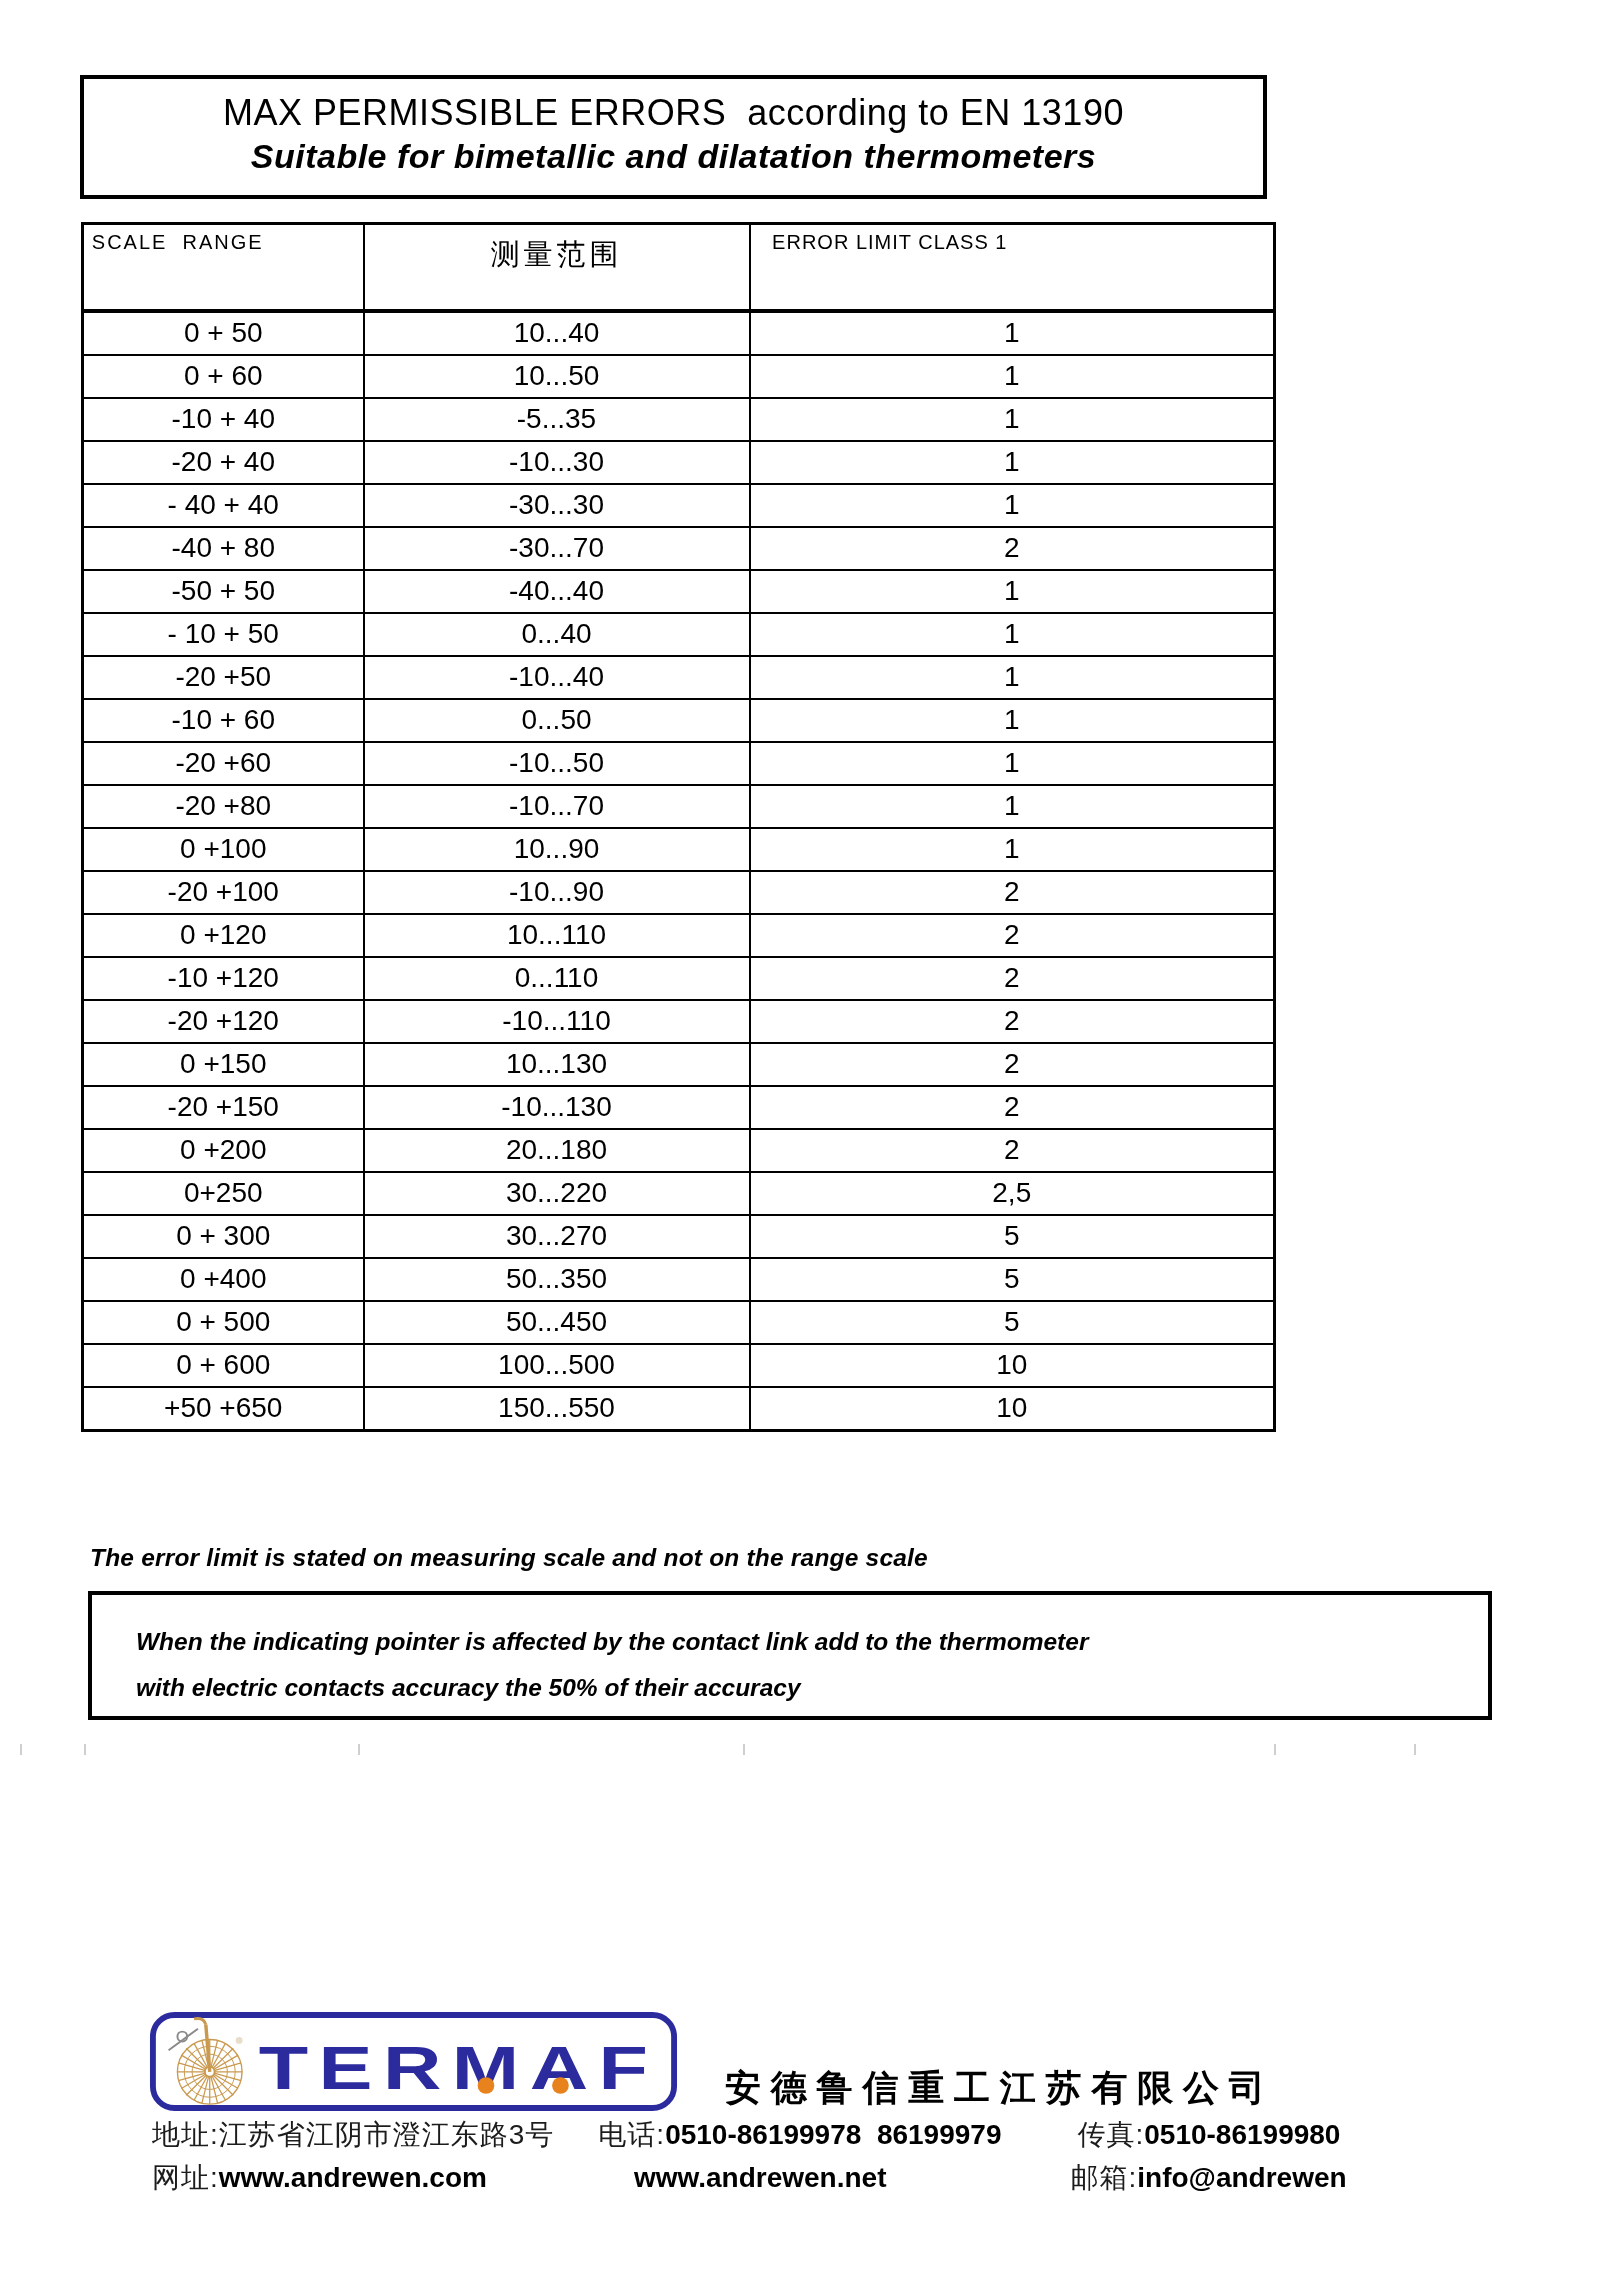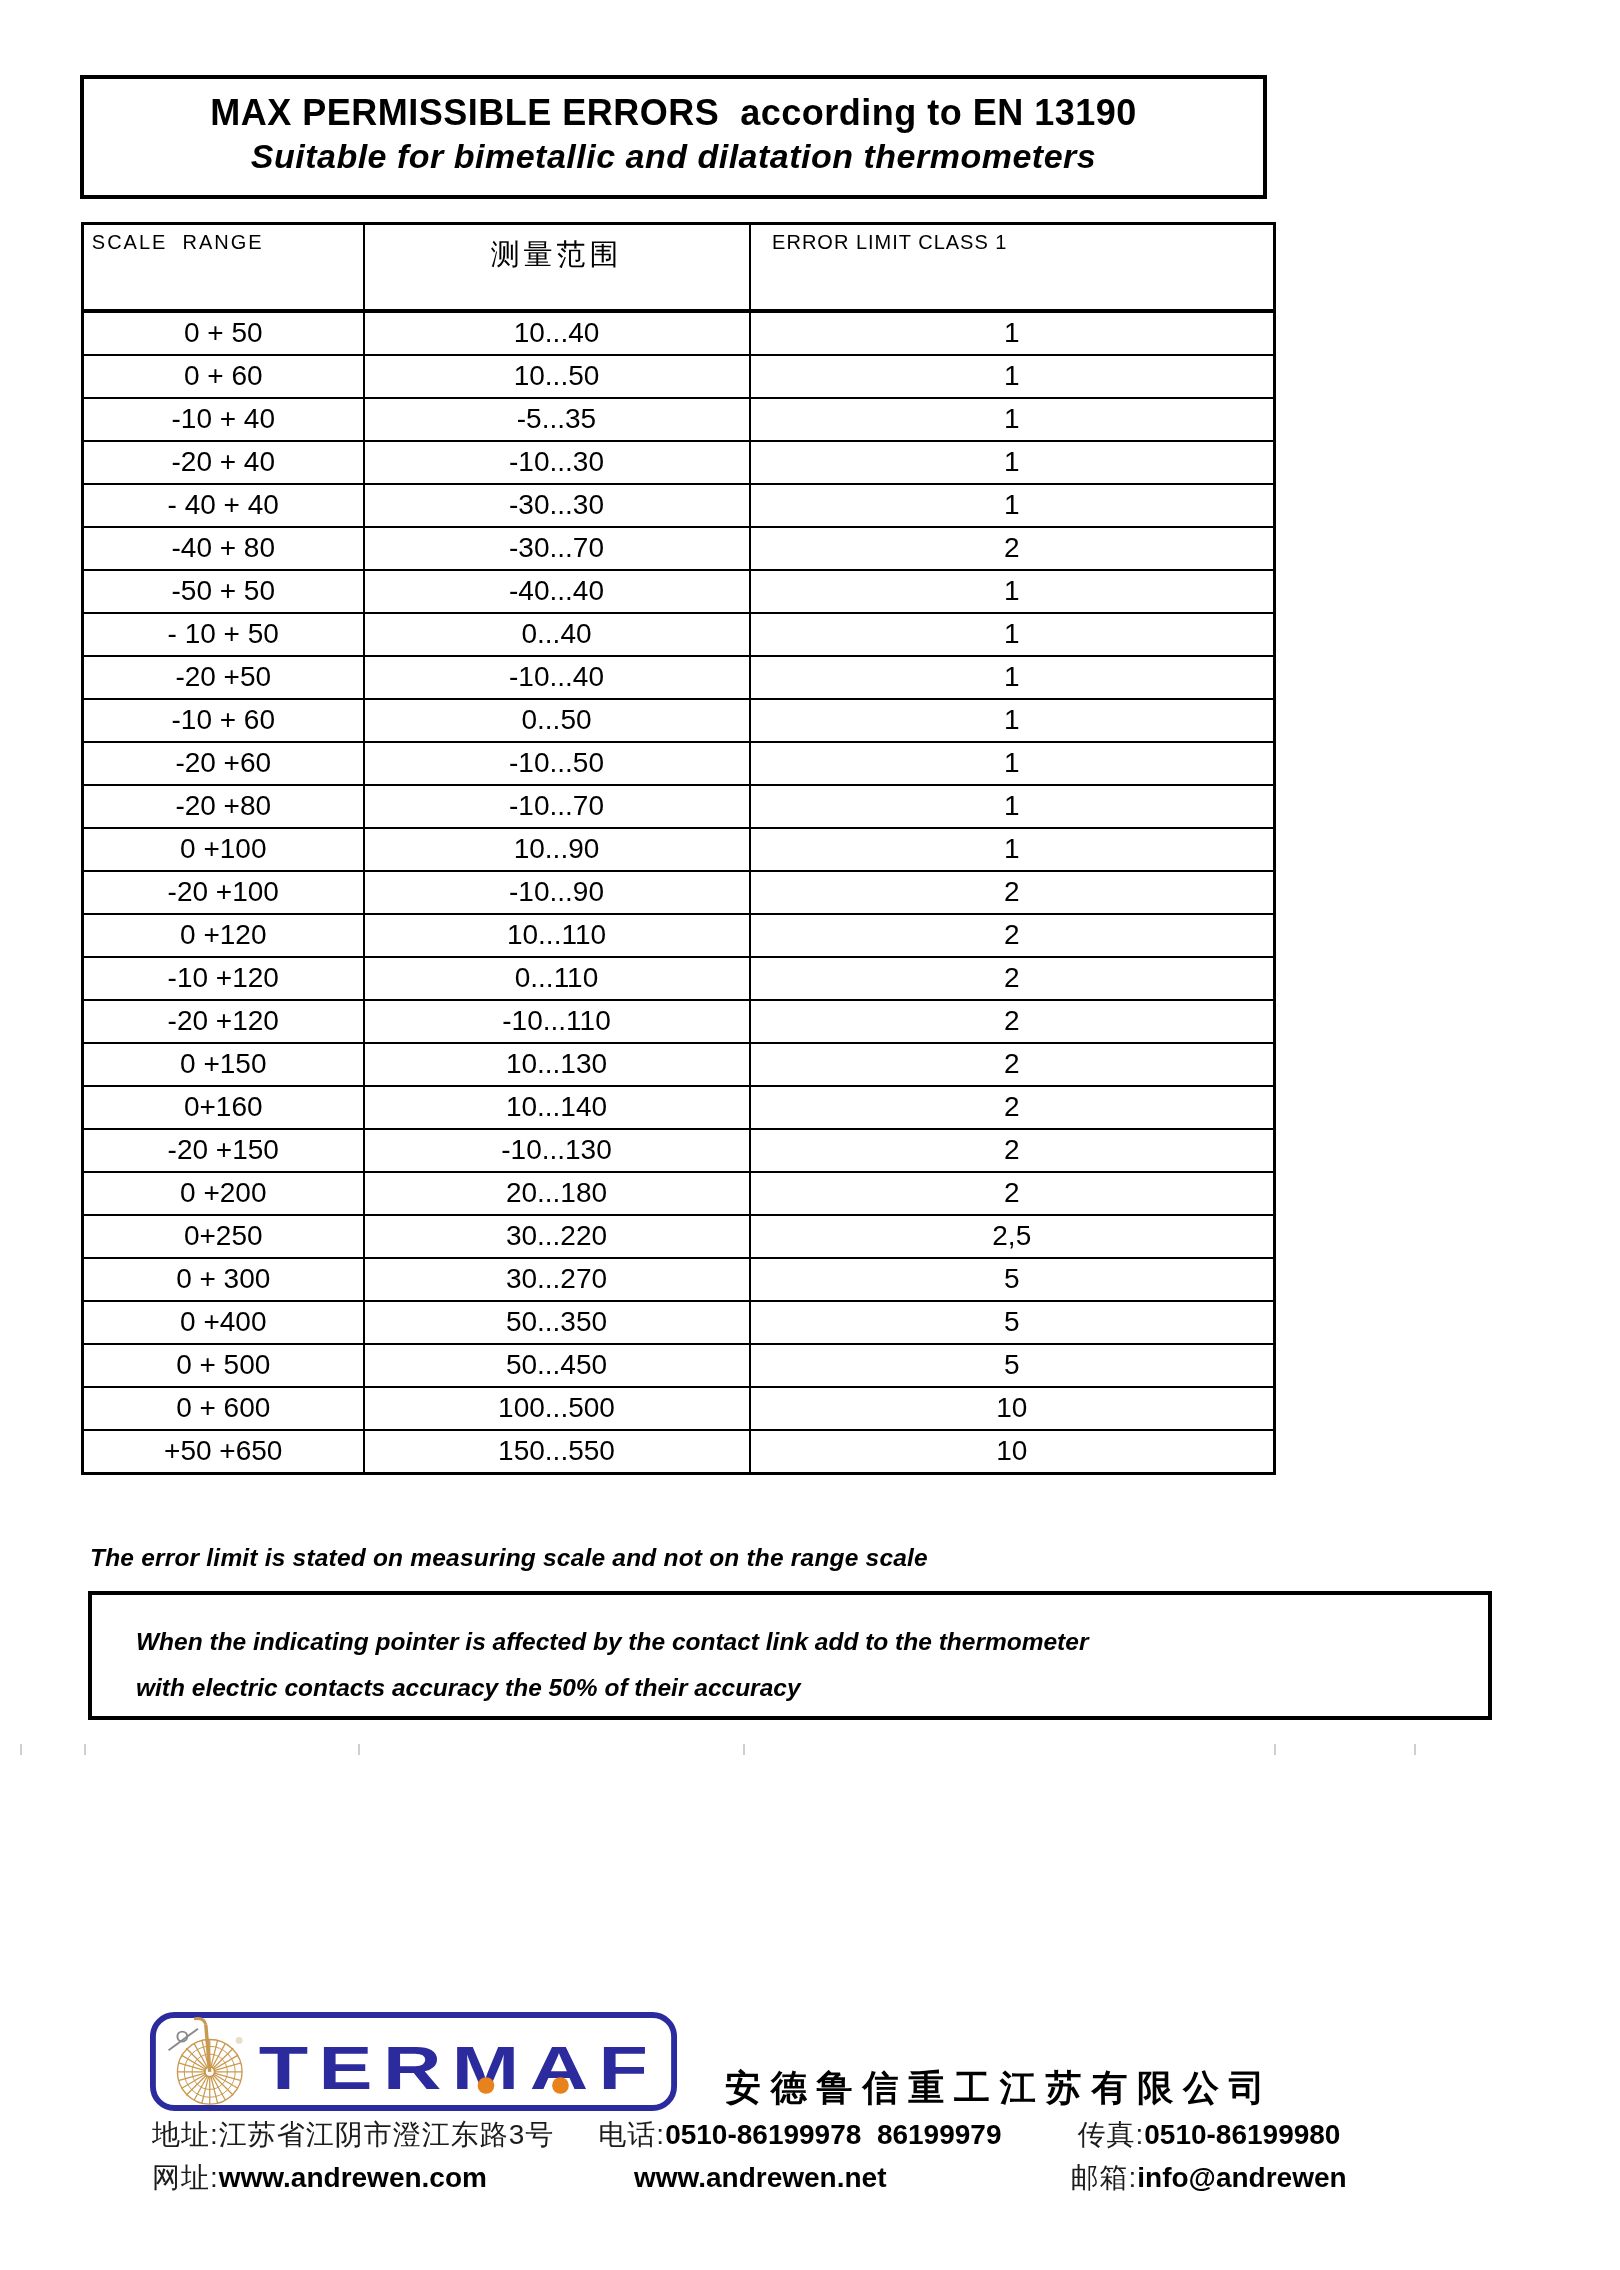--- a/index.html
+++ b/index.html
@@ -10,21 +10,21 @@
     font-family:"Liberation Sans", sans-serif;
     color:#000;
     overflow:hidden;
   }
   
   .title-box{
     position:absolute;left:80px;top:75px;width:1187px;height:124px;
     border:4.9px solid #000;box-sizing:border-box;text-align:center;
   }
   .title-main{
-    margin-top:12.7px;font-size:36px;font-weight:bold;letter-spacing:0.5px;white-space:pre;
+    margin-top:12.7px;font-size:36px;font-weight:normal;letter-spacing:0.5px;white-space:pre;
   }
   .title-sub{
     margin-top:2.9px;font-size:34px;font-weight:bold;font-style:italic;letter-spacing:0.5px;
   }
   
   table.err{
     position:absolute;left:81px;top:222px;width:1193px;
     border-collapse:collapse;table-layout:fixed;
     border:3.9px solid #000;
   }
@@ -183,25 +183,20 @@
           <td>2</td>
         </tr>
         <tr class="hb">
           <td>-20 +120</td>
           <td>-10...110</td>
           <td>2</td>
         </tr>
         <tr>
           <td>0 +150</td>
           <td>10...130</td>
-          <td>2</td>
-        </tr>
-        <tr>
-          <td>0+160</td>
-          <td>10...140</td>
           <td>2</td>
         </tr>
         <tr class="hb">
           <td>-20 +150</td>
           <td>-10...130</td>
           <td>2</td>
         </tr>
         <tr class="hb">
           <td>0 +200</td>
           <td>20...180</td>

